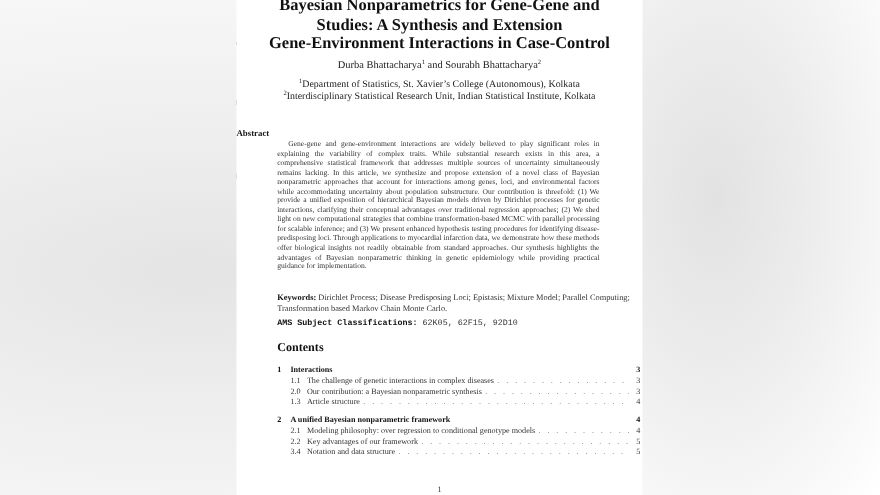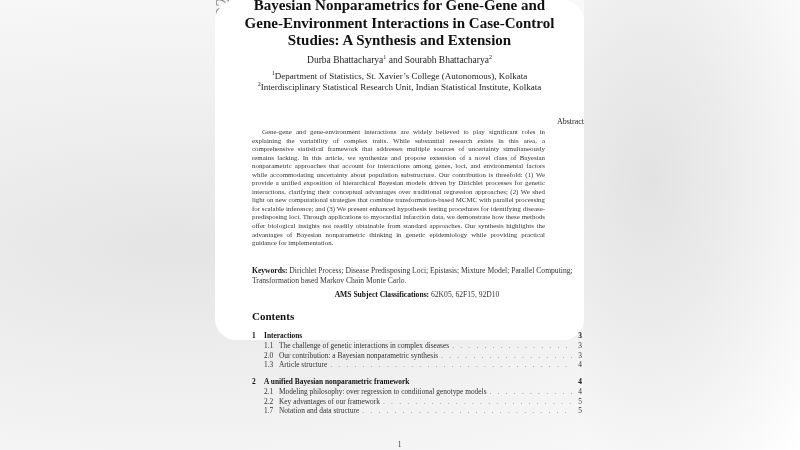--- a/index.html
+++ b/index.html
@@ -6,22 +6,22 @@
   body {
     width:800px; height:450px; overflow:hidden; position:relative;
     background: radial-gradient(ellipse at 22% 55%, #e4e4e4 0%, #eeeeee 35%, #f6f6f6 70%, #fafafa 100%);
     font-family: "DejaVu Serif", serif;
   }
   .bg-right {
     position:absolute; left:584px; top:0; width:216px; height:450px;
     background: radial-gradient(ellipse at 30% 40%, #e2e2e2 0%, #ececec 40%, #f7f7f7 75%, #ffffff 100%);
   }
   .page {
-    position:absolute; left:215px; top:0; width:369px; height:340px;
-    background:#ffffff; color:#1a1a1a;border-radius:21px;
+    position:absolute; left:215px; top:0; width:369px; height:450px;
+    background:#ffffff; color:#1a1a1a;
   }
   .arxiv-stamp {
     position:absolute; left:212px; top:330px;
     transform-origin: left top; transform: rotate(-90deg);
     font-family:"Liberation Serif", serif; font-size:19px; color:#8a8a8a;
     white-space:nowrap; letter-spacing:0.2px;
   }
   .title {
     position:absolute; left:0; width:100%; top:-3px; text-align:center;
     font-family:"Liberation Serif", serif; font-weight:bold; font-size:15px; line-height:17.5px;
@@ -30,35 +30,35 @@
   .authors {
     position:absolute; left:0; width:100%; top:55px; text-align:center;
     font-family:"Liberation Serif", serif; font-size:9.5px; color:#222;
   }
   .affil {
     position:absolute; left:0; width:100%; top:71px; text-align:center;
     font-family:"Liberation Serif", serif; font-size:9px; line-height:11px; color:#222;
   }
   sup { font-size:6px; vertical-align: super; line-height:0; }
   .abs-head {
-    position:absolute; left:0; width:100%; top:117px; text-align:right;
-    font-family:"Liberation Serif", serif; font-weight:normal; font-size:8px;
+    position:absolute; left:0; width:100%; top:117px; text-align:left;
+    font-family:"Liberation Serif", serif; font-weight:bold; font-size:8px;
   }
   .abs-body {
     position:absolute; left:37px; width:293px; top:128px;
     font-family:"Liberation Serif", serif; font-size:6.9px; line-height:8.55px;
     text-align:justify; text-indent:10px; color:#333;
   }
   .keywords {
     position:absolute; left:37px; width:330px; top:266px;
     font-family:"Liberation Serif", serif; font-size:7.6px; line-height:9.5px; color:#333;
   }
   .ams {
     position:absolute; left:37px; width:330px; top:290px;
-    font-family:Liberation Serif, serif; font-size:7.6px; color:#333;text-align:center;
+    font-family:Liberation Mono, monospace; font-size:7.6px; color:#333;
   }
   b.lbl { color:#111; }
   .contents-head {
     position:absolute; left:37px; top:310px;
     font-family:"Liberation Serif", serif; font-weight:bold; font-size:11px; color:#111;
   }
   .toc { position:absolute; left:37px; width:330px; font-family:"Liberation Serif", serif; font-size:7.4px; color:#333; }
   .toc-sec { display:flex; font-weight:bold; color:#111; height:10px; line-height:10px; }
   .toc-sub { display:flex; height:9.5px; line-height:9.5px; padding-left:12px;align-items:center; }
   .toc .num { width:12px; flex:none; }
@@ -76,22 +76,22 @@
 <body>
 
 <div class="bg-right"></div>
 
 <div class="arxiv-stamp">arXiv:2602.15387v1  [stat.ME]  17 Feb 2026</div>
 
 <div class="page">
 
   <div class="title">
     <div>Bayesian Nonparametrics for Gene-Gene and</div>
+    <div>Studies: A Synthesis and Extension</div>
     <div>Gene-Environment Interactions in Case-Control</div>
-    <div>Studies: A Synthesis and Extension</div>
   </div>
 
   <div class="authors">
     <span>Durba Bhattacharya</span><sup>1</sup><span> and </span><span>Sourabh Bhattacharya</span><sup>2</sup>
   </div>
 
   <div class="affil">
     <div><sup>1</sup><span>Department of Statistics, St. Xavier’s College (Autonomous), Kolkata</span></div>
     <div><sup>2</sup><span>Interdisciplinary Statistical Research Unit, Indian Statistical Institute, Kolkata</span></div>
   </div>
@@ -145,21 +145,21 @@
       <span class="dots">. . . . . . . . . . . . . . . . . . . . . . . . . . . . . . . . . . . . . . . . . . . . . . . . . . . .</span>
       <span class="pg">4</span>
     </div>
     <div class="toc-sub">
       <span class="num">2.2</span>
       <span class="txt">Key advantages of our framework</span>
       <span class="dots">. . . . . . . . . . . . . . . . . . . . . . . . . . . . . . . . . . . . . . . . . . . . . . . . . . . .</span>
       <span class="pg">5</span>
     </div>
     <div class="toc-sub">
-      <span class="num">1.7</span>
+      <span class="num">3.4</span>
       <span class="txt">Notation and data structure</span>
       <span class="dots">. . . . . . . . . . . . . . . . . . . . . . . . . . . . . . . . . . . . . . . . . . . . . . . . . . . .</span>
       <span class="pg">5</span>
     </div>
   </div>
 
   <div class="page-num">1</div>
 </div>
 
 </body></html>

